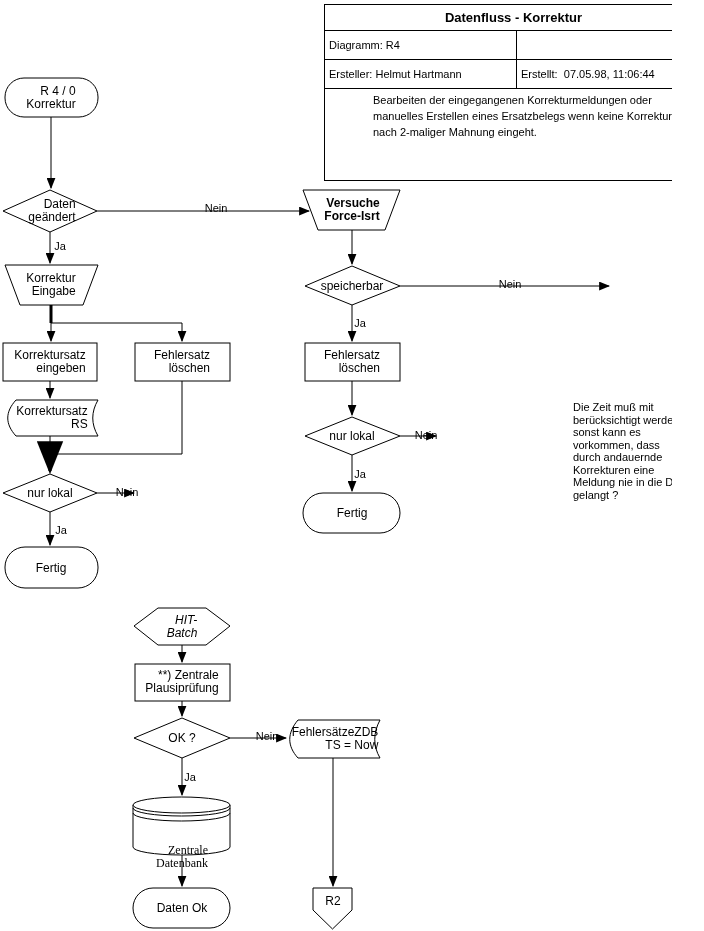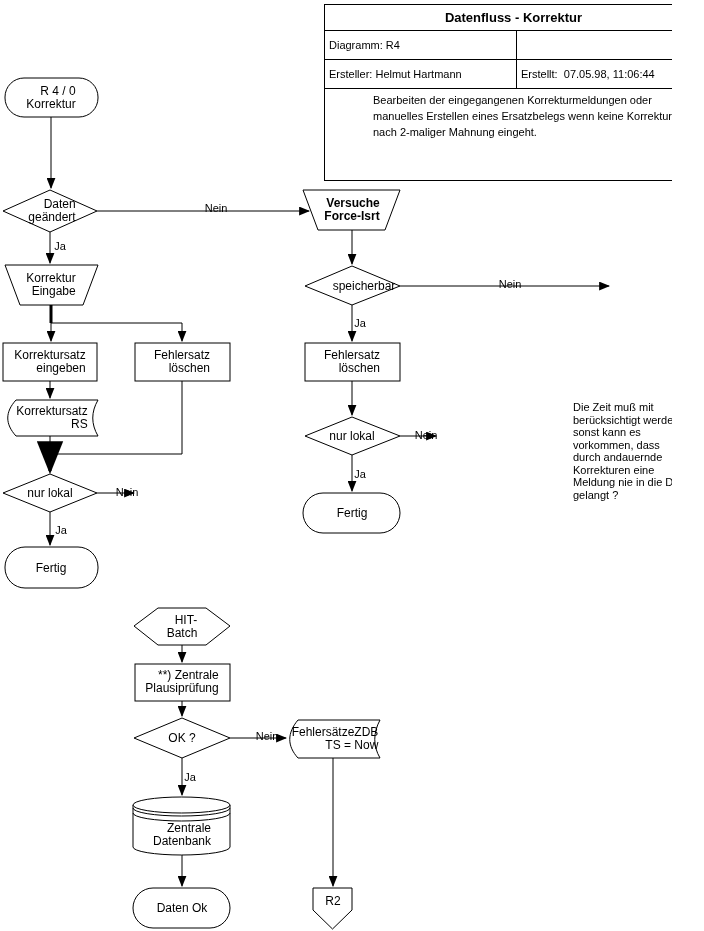--- a/index.html
+++ b/index.html
@@ -115,33 +115,33 @@
   <div class="lbl" style="left:50px;top:362px;">Korrektursatz
 eingeben</div>
   <div class="lbl" style="left:182px;top:362px;">Fehlersatz
 löschen</div>
   <div class="lbl" style="left:52px;top:418px;">Korrektursatz
 RS</div>
   <div class="lbl" style="left:50px;top:493px;">nur lokal</div>
   <div class="lbl" style="left:51px;top:568px;">Fertig</div>
   <div class="lbl" style="left:352px;top:210px;font-weight:bold;">Versuche
 Force-Isrt</div>
-  <div class="lbl" style="left:364px;top:286px;">speicherbar</div>
+  <div class="lbl" style="left:352px;top:286px;">speicherbar</div>
   <div class="lbl" style="left:352px;top:362px;">Fehlersatz
 löschen</div>
   <div class="lbl" style="left:352px;top:436px;">nur lokal</div>
   <div class="lbl" style="left:352px;top:513px;">Fertig</div>
-  <div class="lbl" style="left:182px;top:627px;">HIT-
+  <div class="lbl" style="left:182px;top:627px;font-style:italic;">HIT-
 Batch</div>
   <div class="lbl" style="left:182px;top:682px;">**) Zentrale
 Plausiprüfung</div>
   <div class="lbl" style="left:182px;top:738px;">OK ?</div>
   <div class="lbl" style="left:335px;top:739px;">FehlersätzeZDB
 TS = Now</div>
-  <div class="lbl" style="left:182px;top:835px;">Zentrale
+  <div class="lbl" style="left:182px;top:857px;font-family:Liberation Serif, serif;">Zentrale
 Datenbank</div>
   <div class="lbl" style="left:182px;top:908px;">Daten Ok</div>
   <div class="lbl" style="left:333px;top:901px;">R2</div>
 
   <div class="edge-lbl" style="left:50px;top:246px;">Ja</div>
   <div class="edge-lbl" style="left:206px;top:208px;">Nein</div>
   <div class="edge-lbl" style="left:117px;top:492px;">Nein</div>
   <div class="edge-lbl" style="left:51px;top:530px;">Ja</div>
   <div class="edge-lbl" style="left:500px;top:284px;">Nein</div>
   <div class="edge-lbl" style="left:350px;top:323px;">Ja</div>

